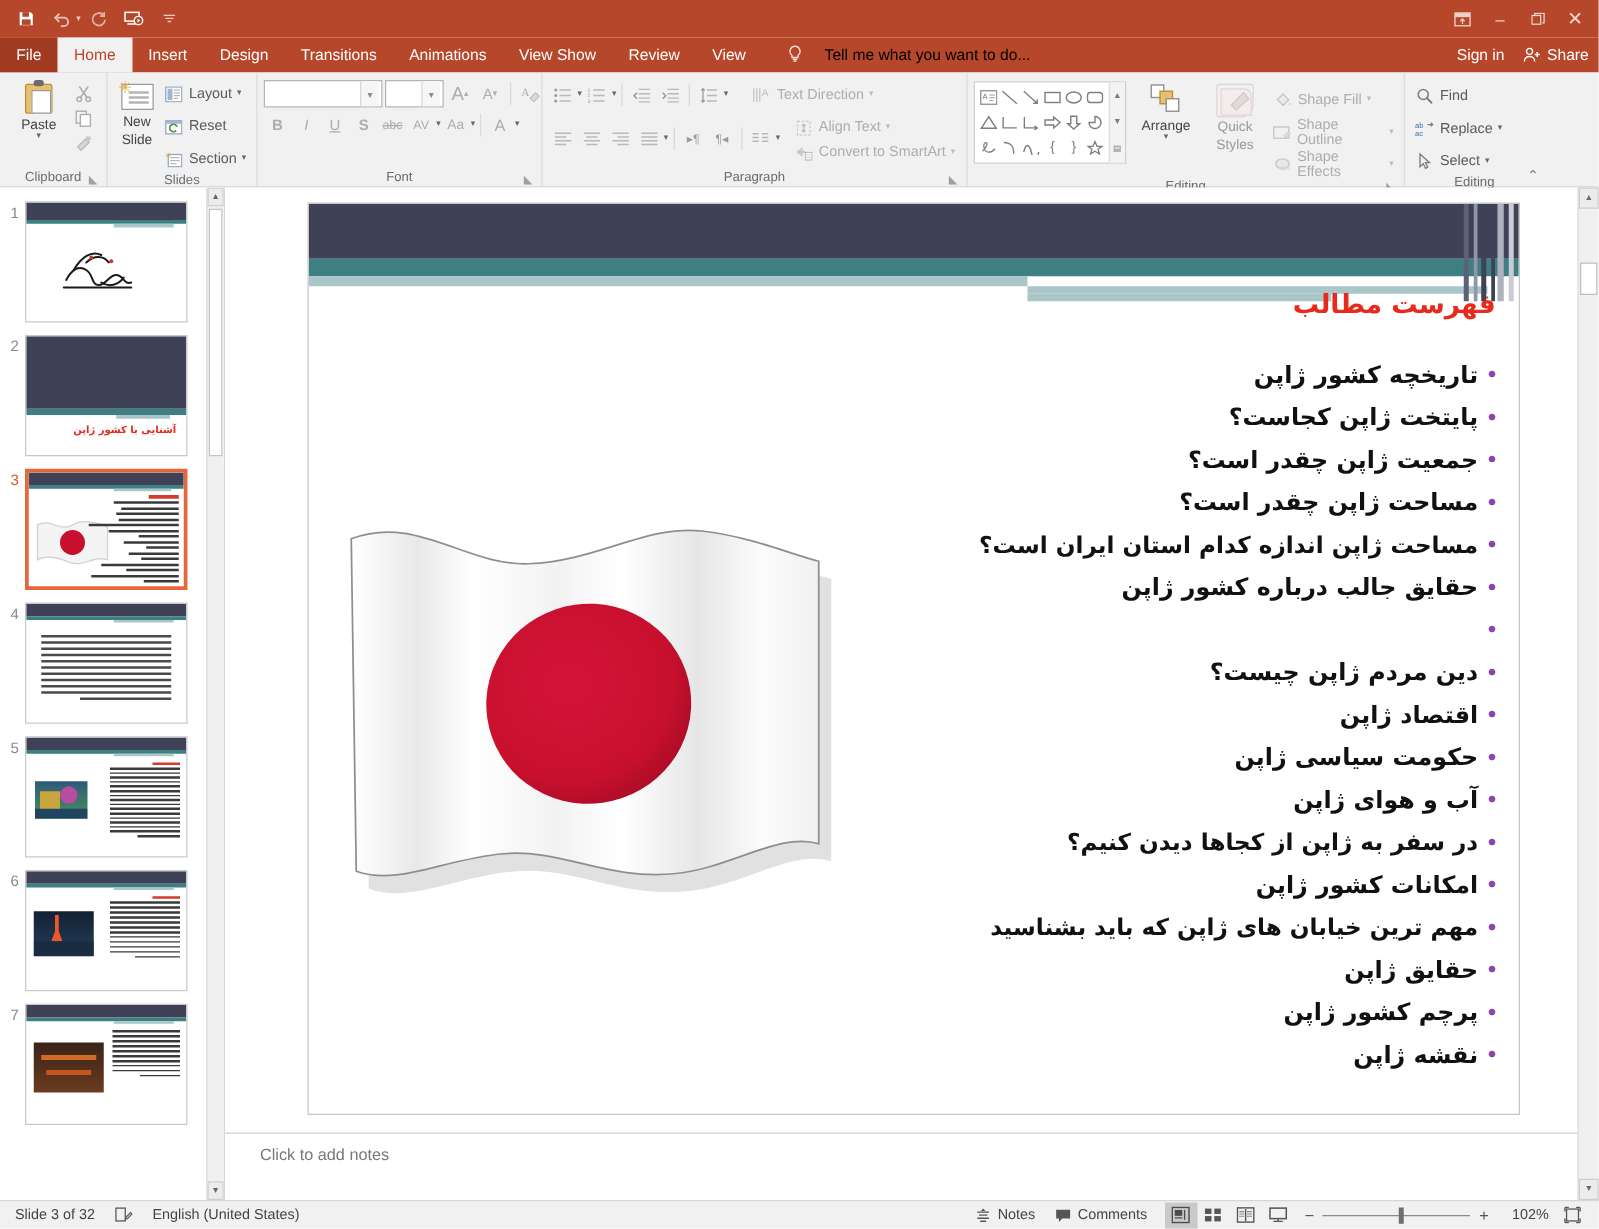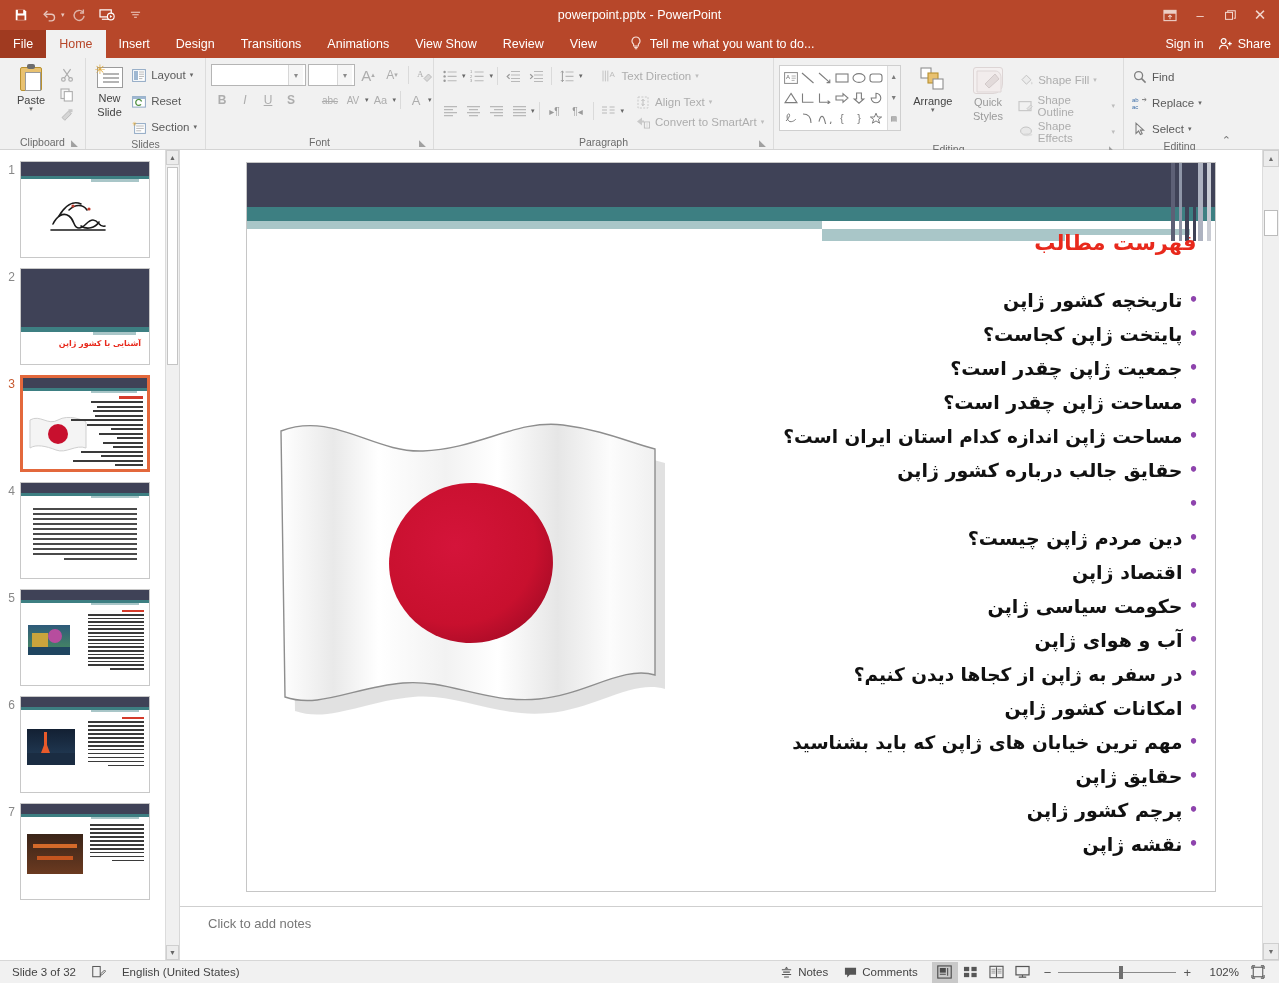--- a/index.html
+++ b/index.html
@@ -30,21 +30,21 @@
   .win-ctrls { margin-left: auto; display: flex; align-items: center; padding-right: 4px; }
   .win-btn { width: 30px; height: 28px; display: flex; align-items: center; justify-content: center;
     color: #f3d8d0; font-size: 13px; }
   .win-btn.close { font-size: 15px; }
 
   
   .tabstrip { height: 28px; background: #b7472a; display: flex; align-items: stretch; flex: 0 0 28px; position: relative; }
   .tab { padding: 0 13px; display: flex; align-items: center; color: #ffffff; font-size: 12.5px; }
   .tab.file { background: #a03a20; color:#fff; }
   .tab.active { background: #f1f1f1; color: #b7472a; }
-  .tellme { display: flex; align-items: center; gap: 8px; margin-left: 20px; color: #ffffff; font-size: 12.5px; }
+  .tellme { display: flex; align-items: center; gap: 18px; margin-left: 20px; color: #000000; font-size: 12.5px; }
   .bulb { font-size: 12px; }
   .acct { margin-left: auto; display: flex; align-items: center; padding-right: 8px; gap: 14px; }
   .signin { color: #ffffff; font-size: 12.5px; }
   .share { color: #ffffff; font-size: 12.5px; display: flex; align-items: center; gap: 5px; }
 
   
   .ribbon {
     background: #f1f1f1; height: 92px; flex: 0 0 92px;
     display: flex; align-items: stretch; position: relative;
     border-bottom: 1px solid #d4d4d4;
@@ -87,21 +87,21 @@
   
   .fontbox {
     height: 22px; background: #fff; border: 1px solid #b5b5b5; display: flex; align-items: center;
     padding: 0 2px 0 4px; font-size: 11.5px; color: #444;
   }
   .fontbox .dd { margin-left: auto; width: 15px; text-align: center; color: #8c8c8c; font-size: 8px;
     border-left: 1px solid #d7d7d7; height: 100%; display:flex; align-items:center; justify-content:center; background:#f6f6f6;}
   .fbtn { min-width: 22px; height: 22px; display: flex; align-items: center; justify-content: center;
     font-size: 12px; color: #adadad; }
   .fbtn.b { font-weight: bold; } .fbtn.i { font-style: italic; } .fbtn.u { text-decoration: underline; }
-  .fbtn.s { text-decoration: line-through; margin-left: 16px; }
+  .fbtn.s { text-decoration: line-through; }
   .vsep { width: 1px; background: #dadada; height: 18px; margin: 0 3px; align-self: center; }
 
   
   .pbtn { width: 22px; height: 21px; display: flex; align-items: center; justify-content: center; font-size: 12px; color: #adadad; }
 
   
   .shapes-gal { width: 126px; height: 66px; border: 1px solid #cfcfcf; background: #fff; display: flex; }
   .shapes-grid { flex: 1; display: grid; grid-template-columns: repeat(6, 1fr); grid-template-rows: repeat(3, 1fr); padding: 2px; }
   .shp { display: flex; align-items: center; justify-content: center; font-size: 11px; color: #7d7d7d; }
   .shapes-scroll { width: 13px; background: #f3f3f3; border-left: 1px solid #dcdcdc; display: flex; flex-direction: column; }
@@ -225,21 +225,20 @@
             <circle cx="12.5" cy="9" r="3.6" fill="#b7472a" stroke="#fff" stroke-width="1.2"></circle>
             <path d="M11.6 7.4l2.4 1.6-2.4 1.6z" fill="#fff"></path>
           </svg>
       </div>
       <div class="qat-btn">
         <svg width="11" height="10" viewBox="0 0 12 10">
             <path d="M1 2h10M2.5 4.7h7M4.5 7.4h3" stroke="#f0cfc6" stroke-width="1.2"></path>
           </svg>
       </div>
     </div>
-    <div class="win-title">powerpoint.pptx - PowerPoint</div>
     <div class="win-ctrls">
       <div class="win-btn">
         <svg width="14" height="13" viewBox="0 0 15 14">
             <rect x="1" y="1.5" width="13" height="11" stroke="#eccfc6" fill="none" stroke-width="1.2"></rect>
             <rect x="1" y="1.5" width="13" height="3.6" fill="#eccfc6"></rect>
             <path d="M7.5 11V6.8M5.6 8.6l1.9-1.9 1.9 1.9" stroke="#eccfc6" stroke-width="1.1" fill="none"></path>
           </svg>
       </div>
       <div class="win-btn">–</div>
       <div class="win-btn">

